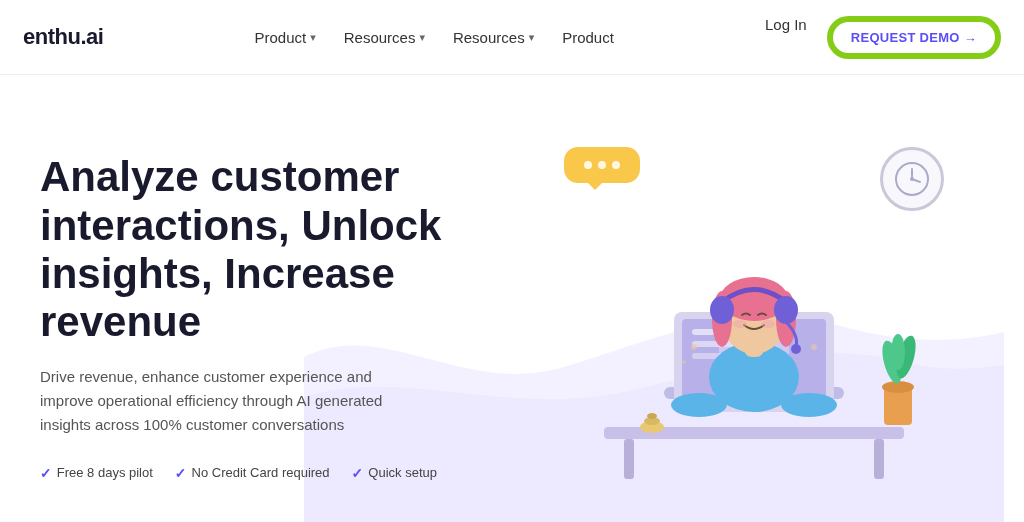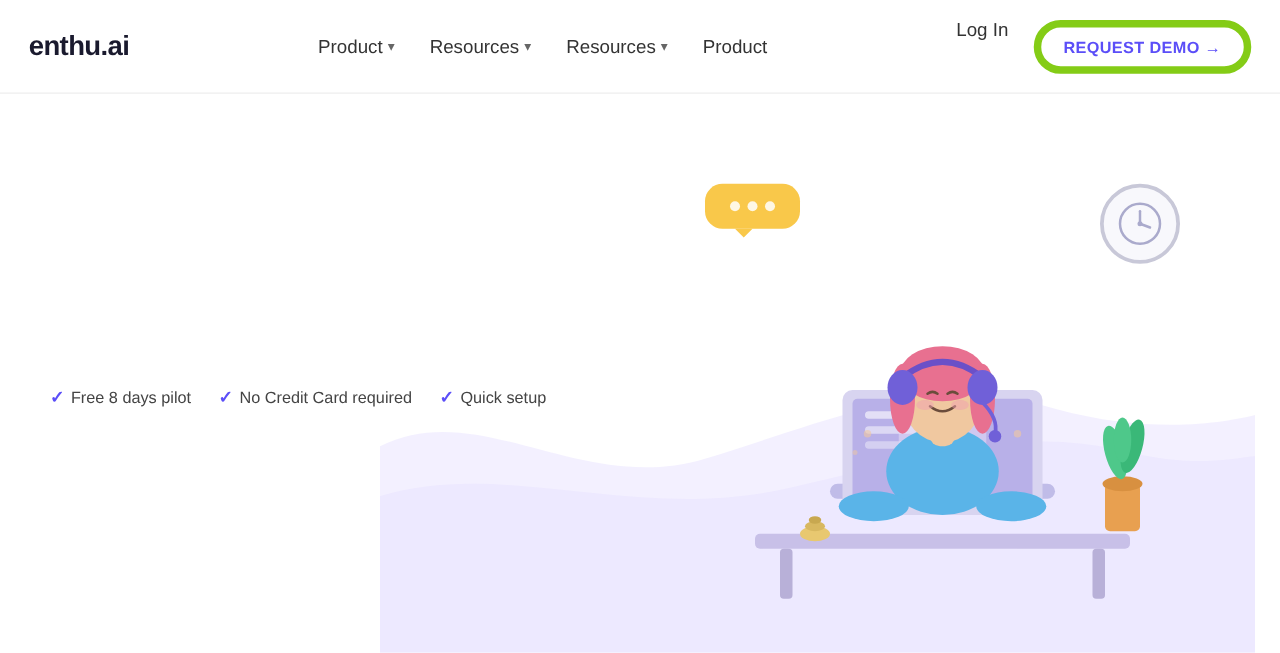--- a/index.html
+++ b/index.html
@@ -98,20 +98,22 @@
     </div>
   </div>
   <div class="nav-cta-group">
     <span class="login-btn">Log In</span>
     <button class="request-demo-btn">REQUEST DEMO →</button>
   </div>
 </nav>
 
 <section class="hero">
   <div class="hero-left">
+    <h1 class="hero-title">Analyze customer interactions, Unlock insights, Increase revenue</h1>
+    <p class="hero-subtitle">Drive revenue, enhance customer experience and improve operational efficiency through AI generated insights across 100% customer conversations</p>
     <div class="trust-badges">
       <div class="trust-item">
         <span class="check-icon">✓</span>
         <span>Free 8 days pilot</span>
       </div>
       <div class="trust-item">
         <span class="check-icon">✓</span>
         <span>No Credit Card required</span>
       </div>
       <div class="trust-item">

